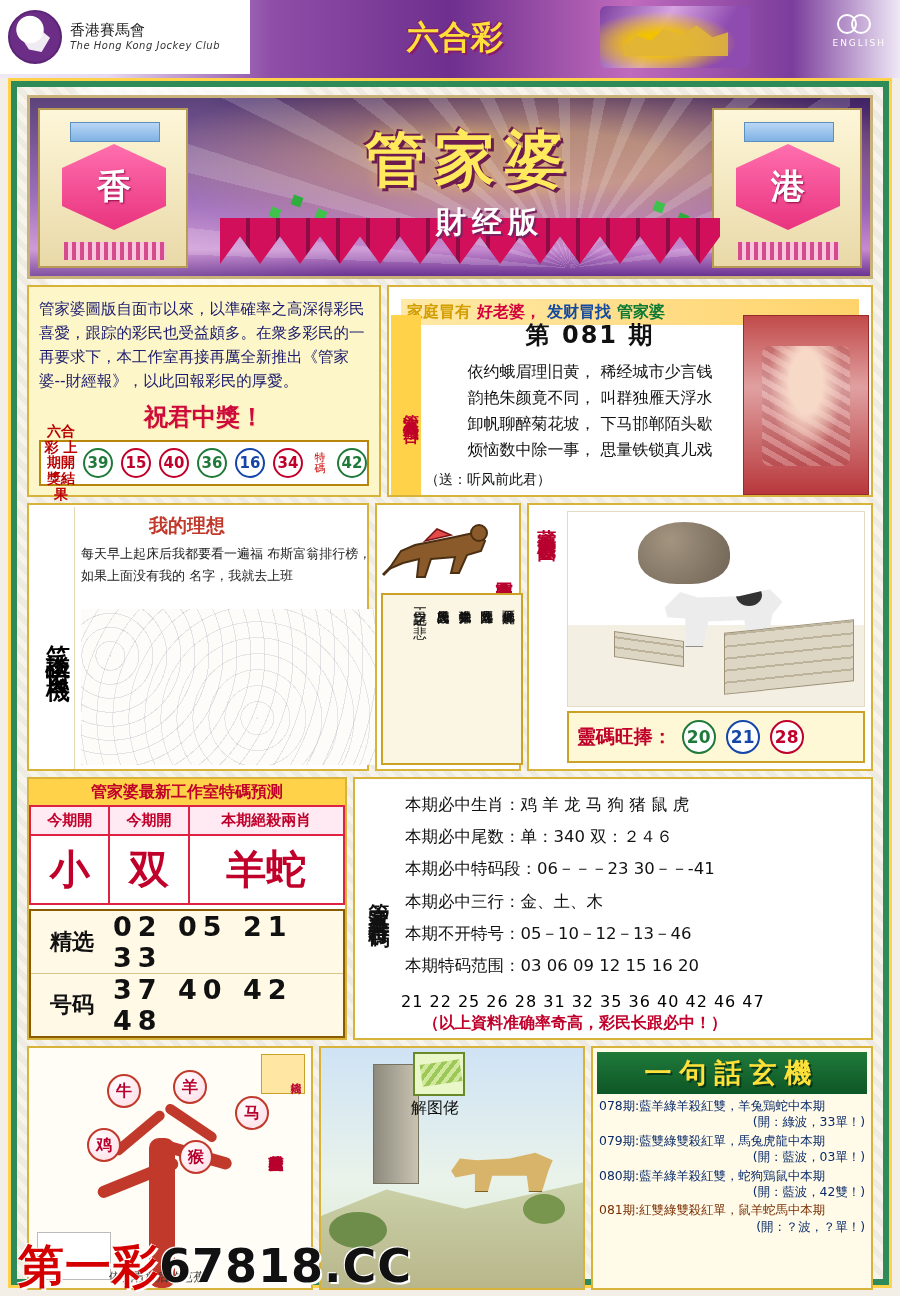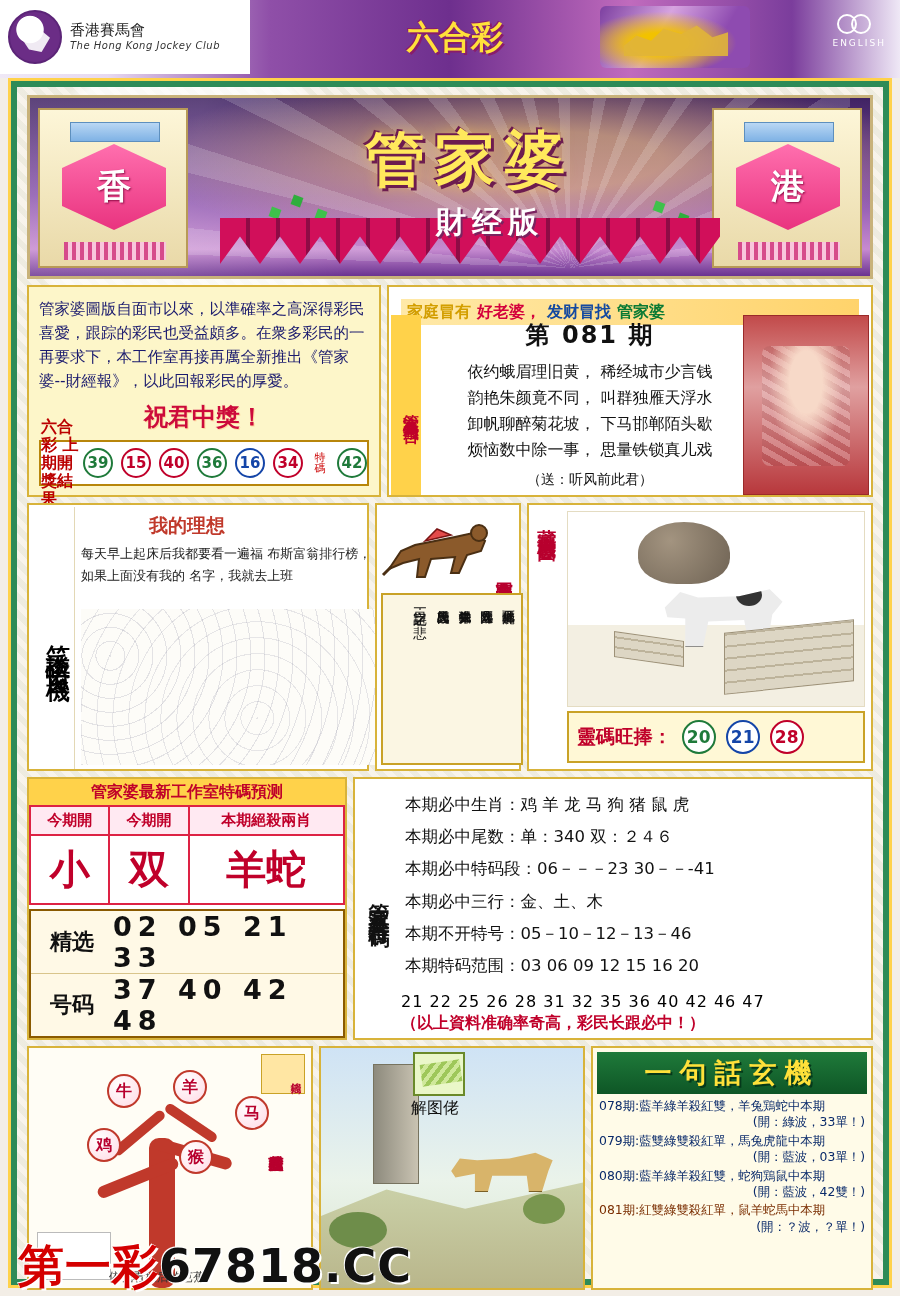--- a/index.html
+++ b/index.html
@@ -148,21 +148,21 @@
   }
   .intro .wish {
     text-align:center; color:#cc0a3b; font-size:24px; font-weight:bold; margin-top:6px;
     text-shadow:1px 1px 0 #ffd9a0;
   }
   .result {
     margin:4px 0 0 0; height:46px; border:2px solid #b8860b; background:#fff;
     display:flex; align-items:center;
   }
   .result .lbl {
-    width:56px; font-size:16px; line-height:1.12; color:#b00; text-align:left; font-weight:bold;
+    width:56px; font-size:14px; line-height:1.12; color:#b00; text-align:center; font-weight:bold;
   }
   .balls { display:flex; align-items:center; gap:8px; padding-left:2px; }
   .ball {
     width:30px; height:30px; border-radius:50%; border:2px solid #333;
     display:flex; align-items:center; justify-content:center;
     font-size:15px; font-weight:bold; background:#fff;
   }
   .sp { font-size:11px; color:#c00; font-weight:normal; line-height:1.05; width:18px; text-align:center;}
 
   
@@ -180,21 +180,21 @@
     background:#ffd24a; color:#c0002a; font-size:16px; font-weight:bold;
     writing-mode:vertical-rl; text-align:center; padding-top:6px; letter-spacing:2px;
   }
   .period .poem {
     position:absolute; left:36px; top:28px; width:330px; color:#111;
   }
   .period .poem .no {
     text-align:center; font-size:24px; font-weight:bold; letter-spacing:2px; margin:4px 0 8px;
   }
   .period .poem .line { font-size:16px; line-height:1.62; text-align:center; }
-  .period .poem .send { text-align:center; font-size:14px; margin-top:8px; }
+  .period .poem .send { text-align:left; font-size:14px; margin-top:8px; }
   .period .photo {
     position:absolute; right:2px; top:28px; width:126px; height:180px;
     background:linear-gradient(180deg,#c24a4a,#e0a0a0 40%,#b8383c 100%);
     border:1px solid #9a2a2a;
   }
   .period .photo:after{
     content:""; position:absolute; left:18px; top:30px; width:88px; height:120px;
     background:radial-gradient(ellipse at 50% 30%, #f7d9c8 0 26%, rgba(247,217,200,0) 60%),
                repeating-linear-gradient(30deg, rgba(255,255,255,.22) 0 6px, rgba(0,0,0,.05) 6px 12px);
     border-radius:8px;
@@ -294,21 +294,21 @@
   .picks .v { flex:1; font-size:27px; font-weight:bold; letter-spacing:6px; color:#111; }
 
   .truth { flex:1; border:2px solid #d8b33a; background:#fff; position:relative; }
   .truth .vt {
     position:absolute; left:4px; top:6px; width:34px; height:230px;
     writing-mode:vertical-rl; text-align:center; font-size:21px; font-weight:bold; color:#111; letter-spacing:4px;
   }
   .truth .lines { margin-left:46px; padding:10px 8px 4px 4px; }
   .truth .lines div { font-size:16.5px; line-height:1.95; color:#111; }
   .truth .nums { font-size:16px; margin:6px 0 2px 46px; letter-spacing:1px; }
-  .truth .note { margin-left:46px; color:#c0002a; font-size:16px; font-weight:bold; }
+  .truth .note { margin-left:68px; color:#c0002a; font-size:16px; font-weight:bold; }
 
   
   .tree { width:286px; height:244px; border:2px solid #d8b33a; background:#fffdf5; position:relative; overflow:hidden; }
   .tree .trunk {
     position:absolute; left:120px; bottom:0; width:26px; height:150px; background:#c0392b;
     border-radius:10px;
   }
   .tree .branch { position:absolute; background:#c0392b; border-radius:8px; }
   .zball {
     position:absolute; width:34px; height:34px; border-radius:50%;

